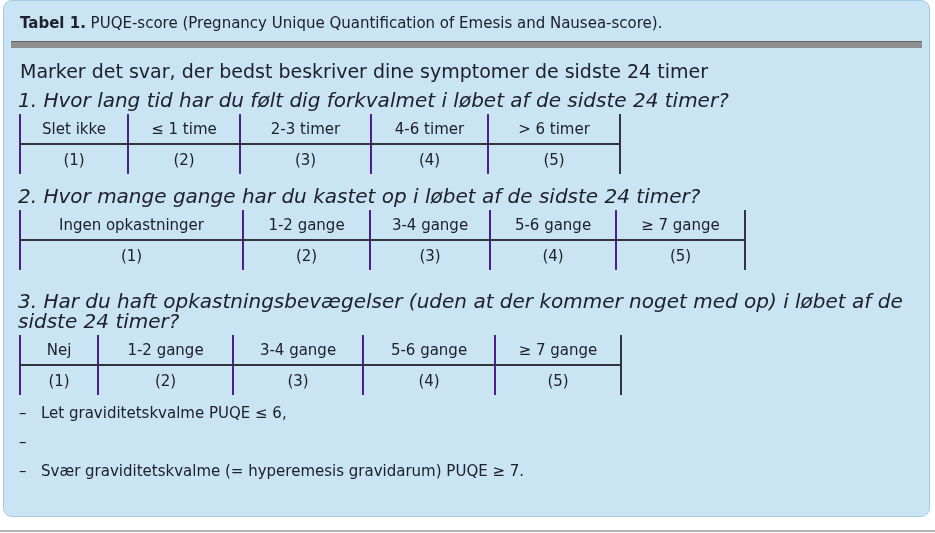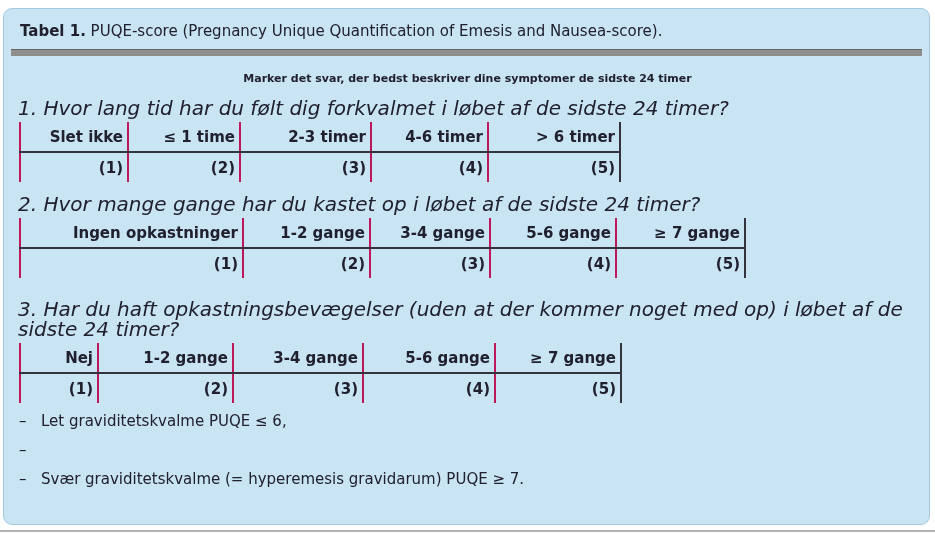--- a/index.html
+++ b/index.html
@@ -11,21 +11,21 @@
     height: 533px;
     position: relative;
     background: #ffffff;
     font-family: "DejaVu Sans", sans-serif;
     color: #20202f;
     overflow: hidden;
   }
   .panel {
     position: absolute;
     left: 3px;
-    top: 8px;
+    top: 0;
     width: 927px;
     height: 517px;
     box-sizing: border-box;
     background: #c9e4f3;
     border: 1px solid #a6cbe0;
     border-radius: 9px;
     padding: 0 14px;
     overflow: hidden;
   }
   .title {
@@ -36,49 +36,47 @@
   .title .b { font-weight: bold; }
   .divider {
     height: 7px;
     box-sizing: border-box;
     background: #8e8e8e;
     border-top: 1px solid #646464;
     margin: 8px -7px 0 -7px;
   }
   .instruction {
     margin: 13px 0 0 2px;
-    font-weight: bold;
-    font-size: 11px;
-    line-height: 20px;
-    text-align: center;
+    font-weight: normal;
+    font-size: 19px;
+    line-height: 20px;
   }
   .question {
     margin: 9px 0 0 0;
     font-style: italic;
     font-size: 20px;
     line-height: 20px;
   }
   .question.q2 { margin-top: 12px; }
   .question.q3 { margin-top: 21px; }
   table.answers {
     border-collapse: collapse;
     table-layout: fixed;
     margin: 4px 0 0 1px;
   }
   table.answers.t2, table.answers.t3 { }
   table.answers td {
     height: 29px;
     padding: 0 4px;
     font-size: 15px;
-    text-align: right;
+    text-align: center;
     vertical-align: middle;
-    border-left: 2px solid #be185d;
+    border-left: 2px solid #4c1d95;
     overflow: hidden;
     white-space: nowrap;
-    font-weight: bold;
   }
   table.answers td:last-child { border-right: 2px solid #33333d; }
   table.answers tr.labels td { border-bottom: 2px solid #33333d; }
   .total-heading {
     margin: 20px 0 0 1px;
     font-weight: bold;
     font-size: 15px;
     line-height: 20px;
   }
   .severity {

